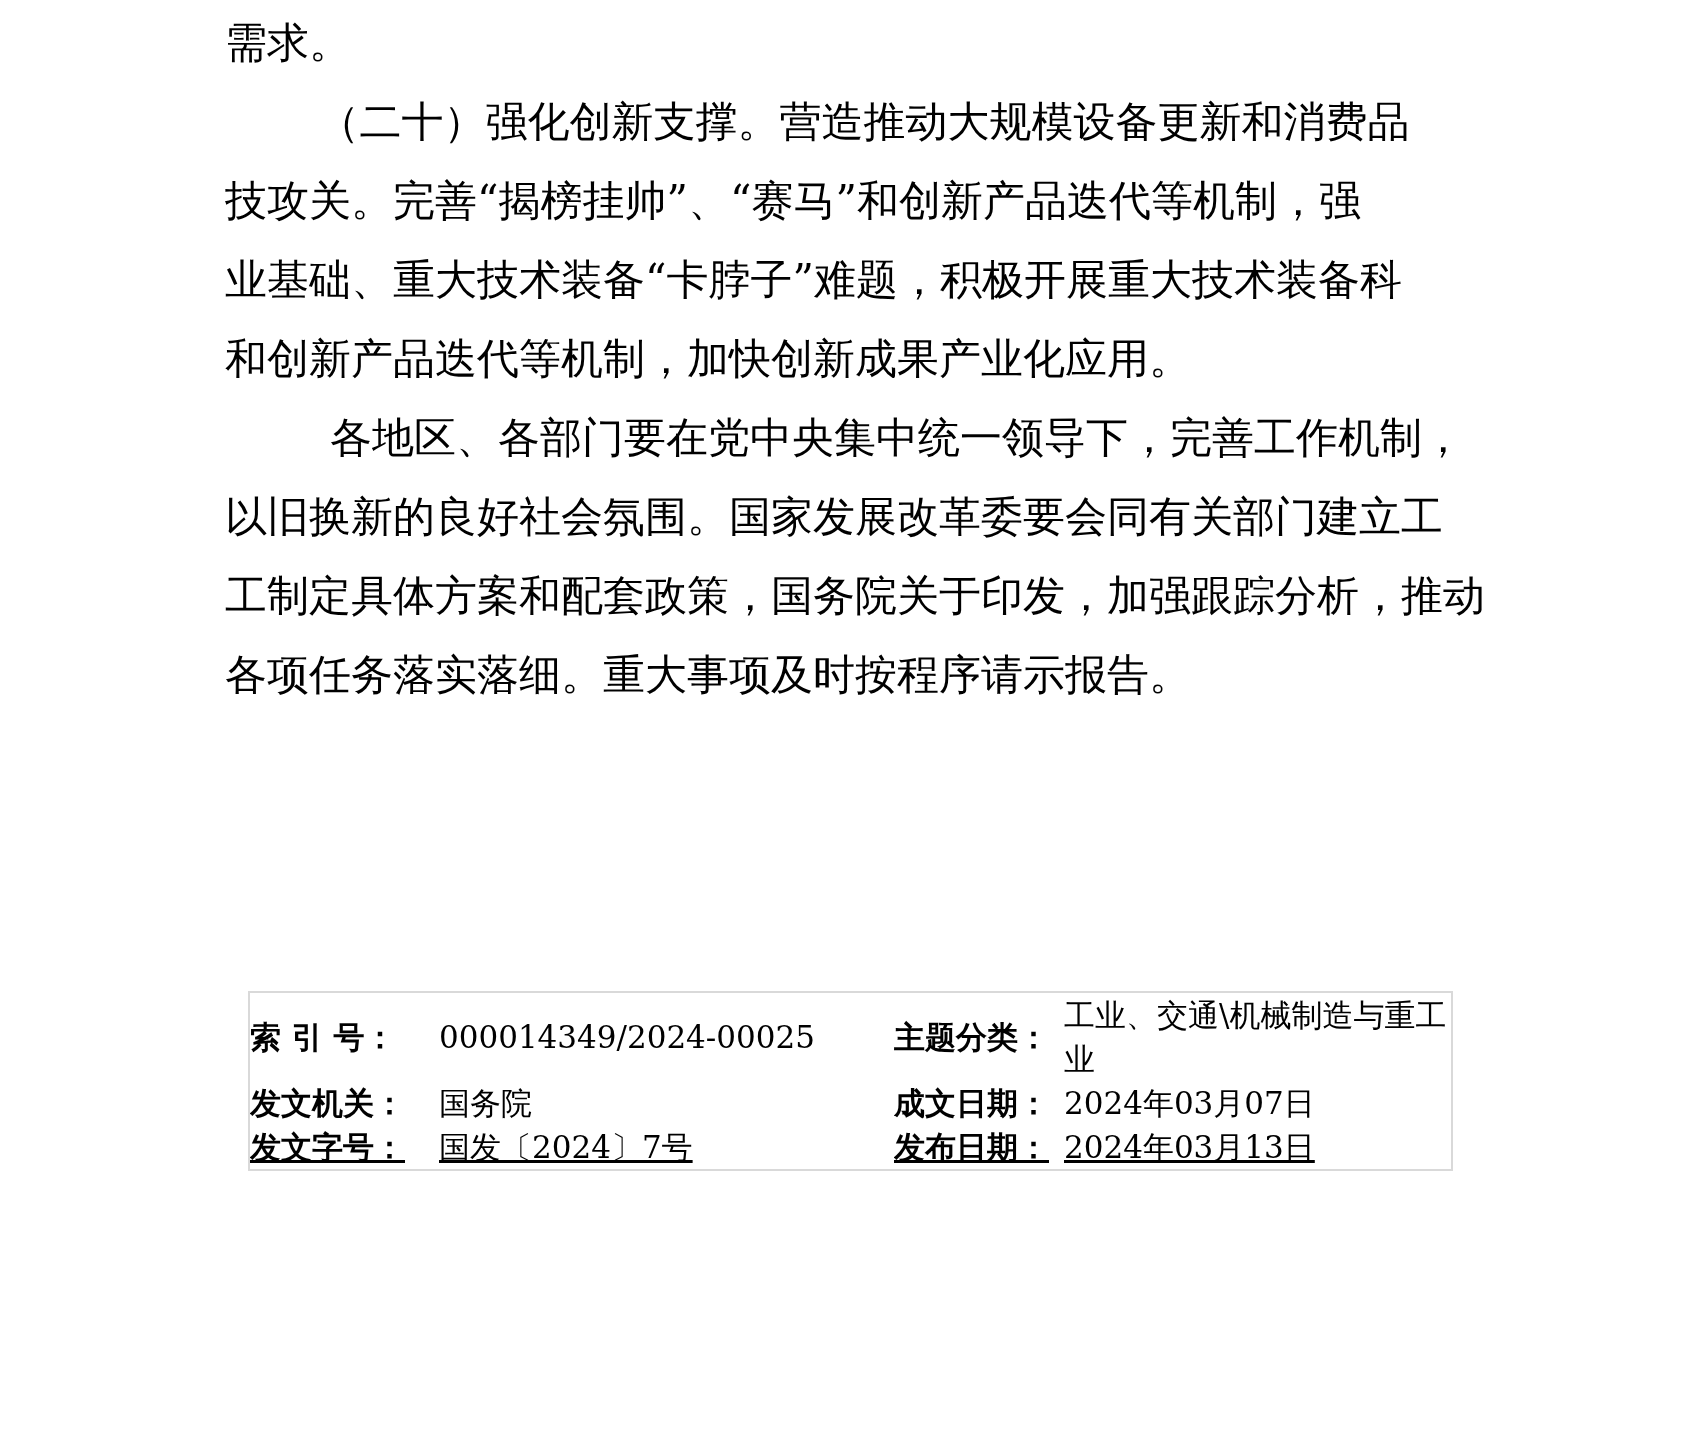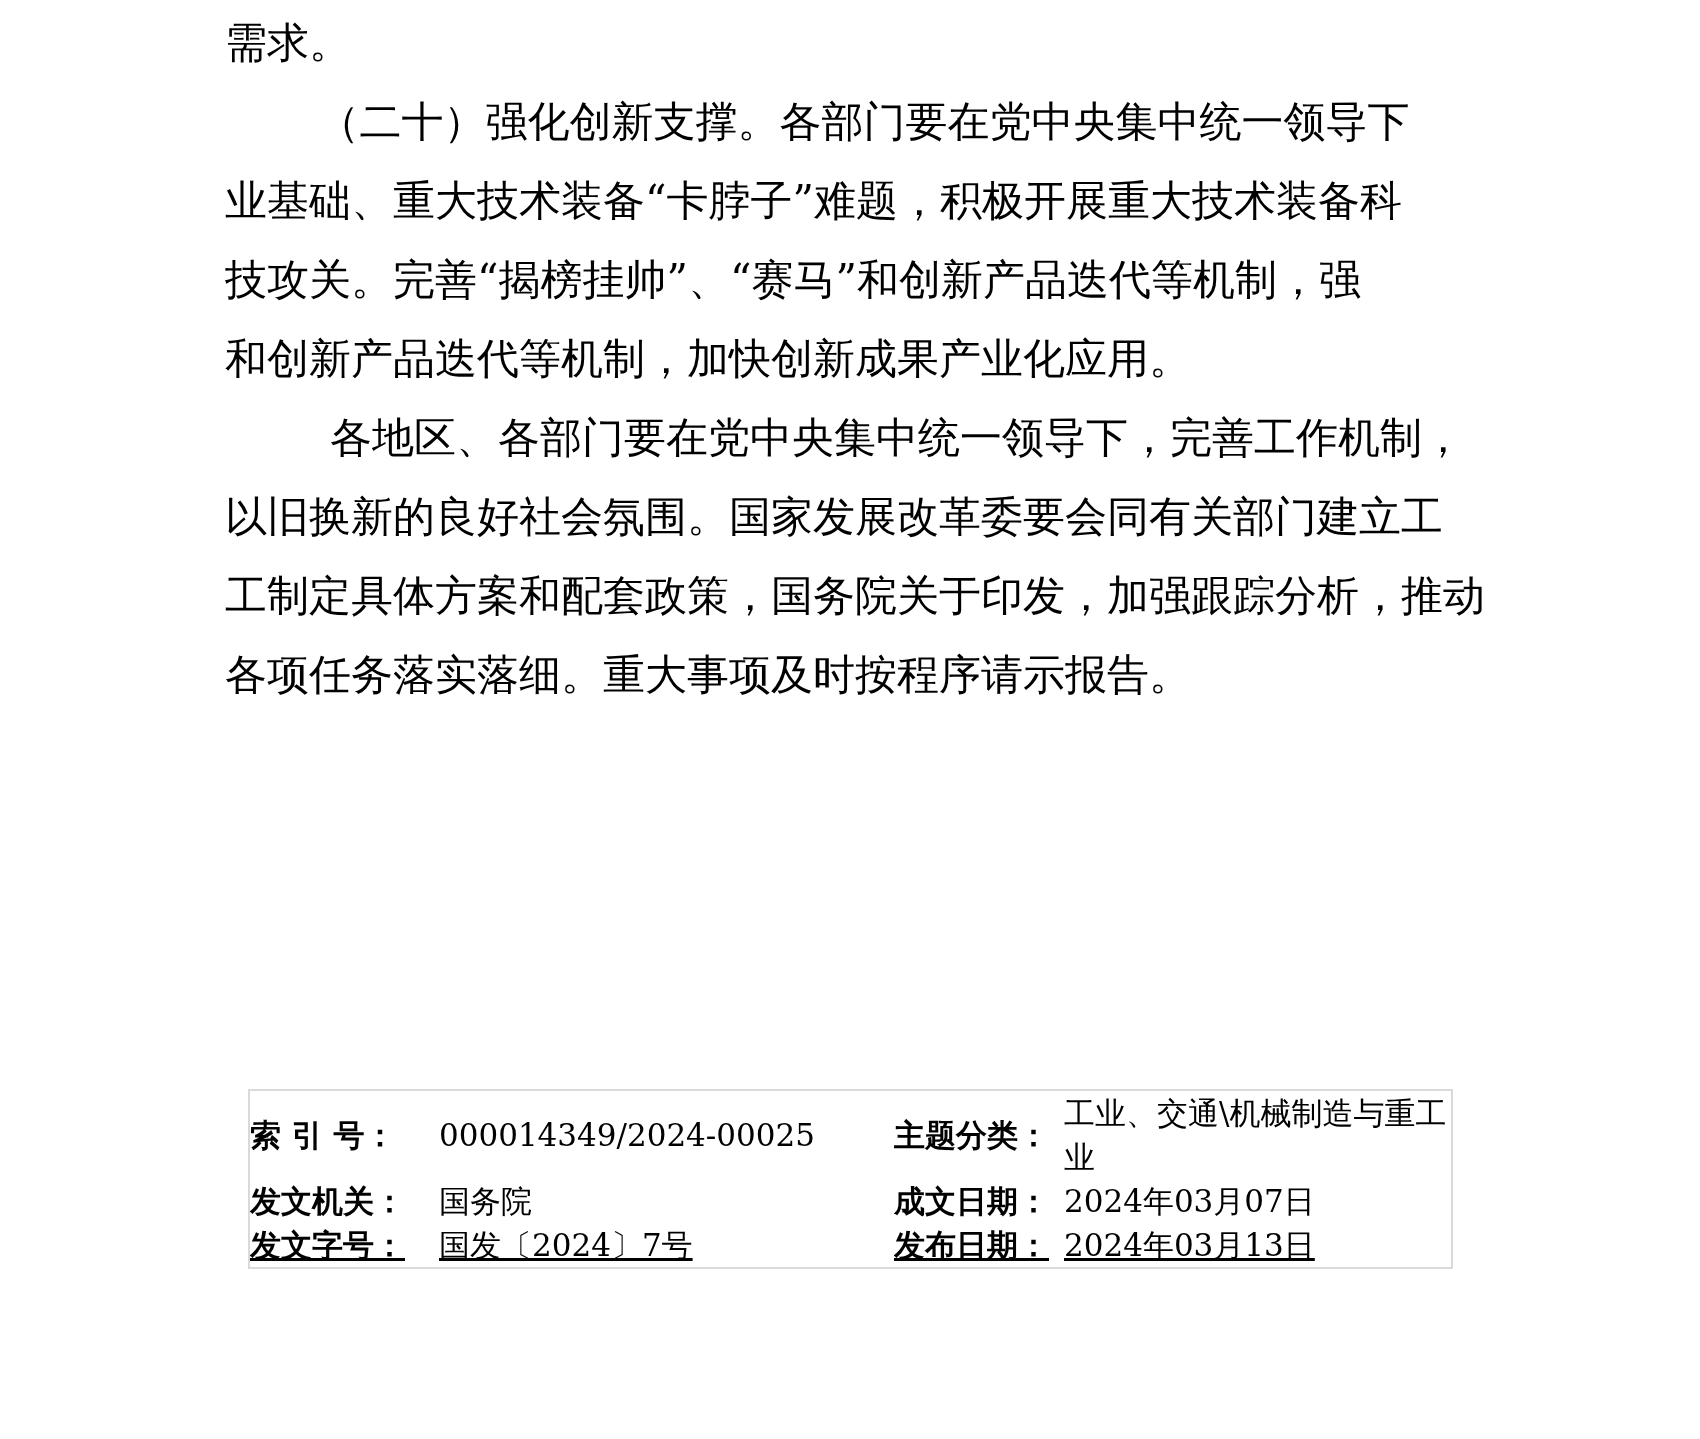--- a/index.html
+++ b/index.html
@@ -29,21 +29,21 @@
     line-height: 79px;
     white-space: nowrap;
     text-align: left;
   }
   .line.indent-a { text-indent: 2.2em; }
   .line.indent-b { text-indent: 2.5em; }
 
   table.info-table {
     position: absolute;
     left: 248px;
-    top: 1089px;
+    top: 991px;
     width: 1205px;
     border-collapse: collapse;
     table-layout: fixed;
     border: 2px solid #d9d9d9;
     font-size: 31px;
     color: #000000;
   }
   table.info-table td {
     padding: 0;
     vertical-align: middle;
@@ -65,23 +65,23 @@
   }
   td.val-nowrap { white-space: nowrap; }
 </style>
 </head>
 <body>
 
 <div class="page">
 
   <div class="body-text">
     <div class="line">需求。</div>
-    <div class="line indent-a">（二十）强化创新支撑。各部门要在党中央集中统一领导下</div>
+    <div class="line indent-a">（二十）强化创新支撑。营造推动大规模设备更新和消费品</div>
+    <div class="line">技攻关。完善“揭榜挂帅”、“赛马”和创新产品迭代等机制，强</div>
     <div class="line">业基础、重大技术装备“卡脖子”难题，积极开展重大技术装备科</div>
-    <div class="line">技攻关。完善“揭榜挂帅”、“赛马”和创新产品迭代等机制，强</div>
     <div class="line">和创新产品迭代等机制，加快创新成果产业化应用。</div>
     <div class="line indent-b">各地区、各部门要在党中央集中统一领导下，完善工作机制，</div>
     <div class="line">以旧换新的良好社会氛围。国家发展改革委要会同有关部门建立工</div>
     <div class="line">工制定具体方案和配套政策，国务院关于印发，加强跟踪分析，推动</div>
     <div class="line">各项任务落实落细。重大事项及时按程序请示报告。</div>
   </div>
 
   <table class="info-table">
     <colgroup>
       <col style="width:190px">

